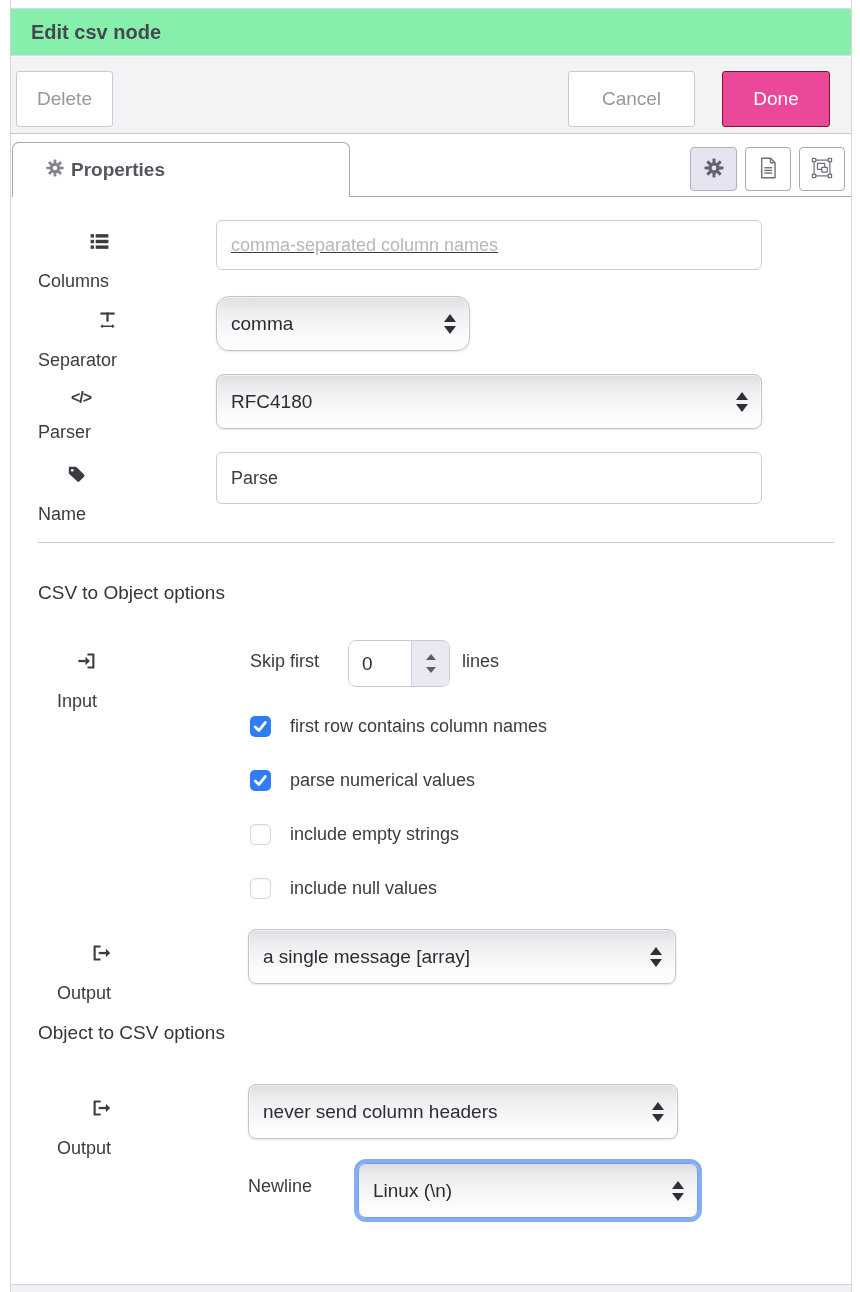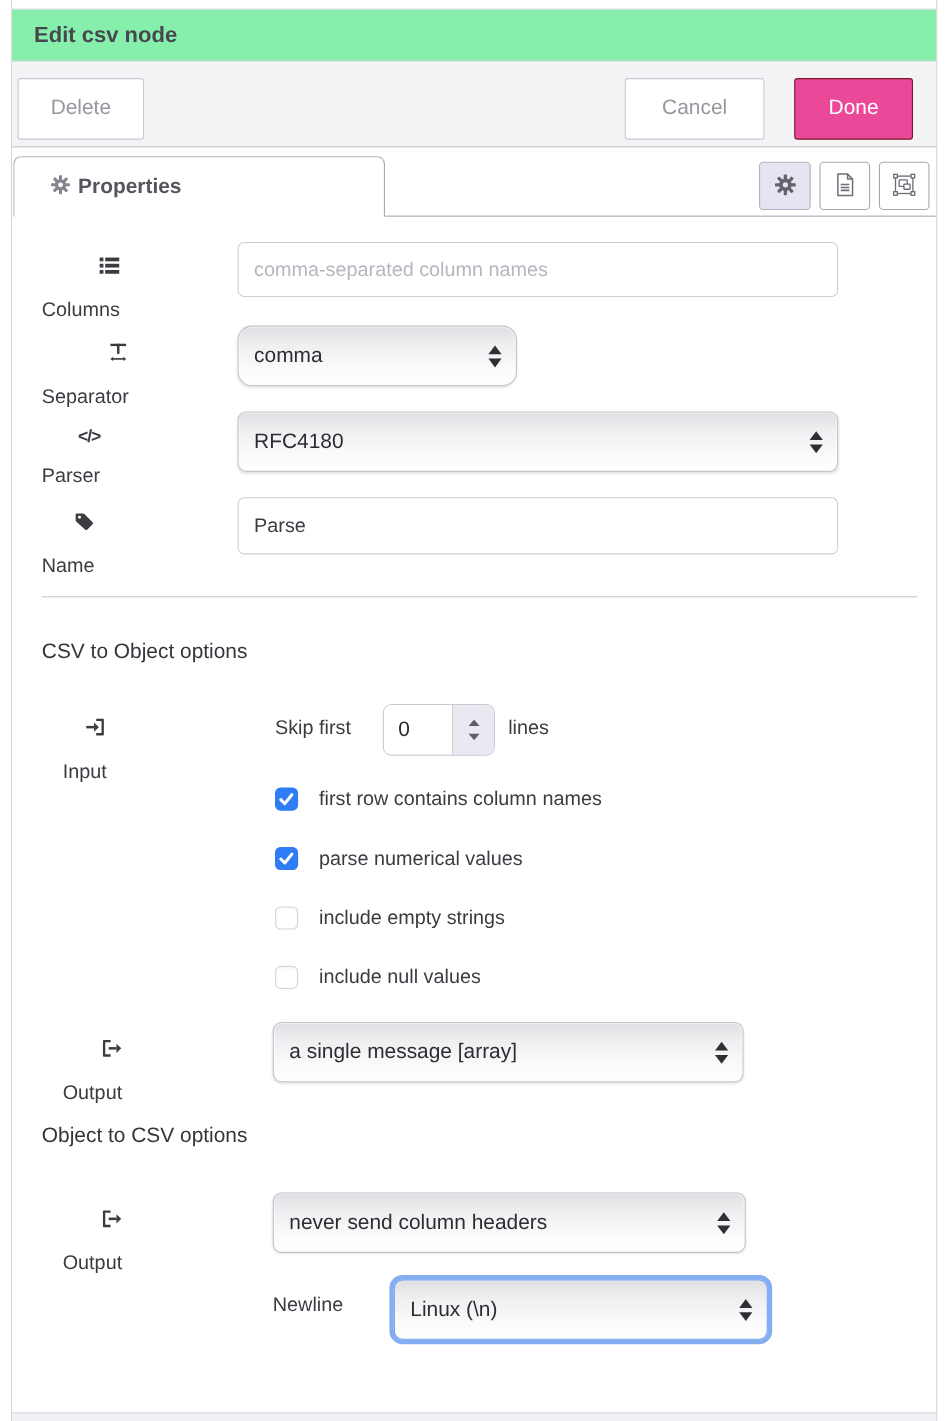--- a/index.html
+++ b/index.html
@@ -15,21 +15,21 @@
 
   
   .hdr { position:absolute; left:11px; right:9px; top:8px; height:48px; background:#86efac;
          border-top:1px solid #d9d9e1; border-bottom:1px solid #dadae2; display:flex; align-items:center; padding-left:20px; }
   .hdr-title { font-size:20px; font-weight:bold; color:#47474f; }
 
   
   .btnbar { position:absolute; left:11px; right:9px; top:57px; height:77px; background:#f3f3f6; border-bottom:1px solid #c6c6cf; }
   .btn { position:absolute; top:14px; height:56px; border-radius:3px; font-size:19px; display:flex; align-items:center; justify-content:center; cursor:default; }
   .btn.secondary { background:#fff; border:1px solid #cacad2; color:#97979f; }
-  .btn-delete { left:5px; width:115px; }
+  .btn-delete { left:5px; width:97px; }
   .btn-cancel { left:557px; width:127px; }
   .btn-done { left:711px; width:108px; color:#fff; border:1px solid #7d1727; }
 
   
   .tabbar-line { position:absolute; top:196px; left:350px; width:501px; height:1px; background:#a8a8b4; }
   .tab { position:absolute; left:12px; top:142px; width:338px; height:55px; background:#fff;
          border:1px solid #a8a8b4; border-bottom:none; border-radius:7px 7px 0 0;
          display:flex; align-items:center; gap:6px; padding-left:32px; z-index:2; }
   .tab-label { font-size:19px; font-weight:bold; color:#55555e; }
   .iconbtn { position:absolute; top:147px; height:44px; background:#fff; border:1px solid #a8a8b4; border-radius:4px;
@@ -158,21 +158,21 @@
         <rect x="16" y="58" width="92" height="92"></rect>
           <rect x="152" y="58" width="344" height="92"></rect>
         <rect x="16" y="210" width="92" height="92"></rect>
           <rect x="152" y="210" width="344" height="92"></rect>
         <rect x="16" y="362" width="92" height="92"></rect>
           <rect x="152" y="362" width="344" height="92"></rect>
       </svg>
     </span>
     <span>Columns</span>
   </div>
-  <input class="tinput" style="left: 216px; top: 220px; width: 546px; height: 50px;" placeholder="comma-separated column names">
+  <input class="tinput" style="left: 216px; top: 220px; width: 546px; height: 50px; text-decoration: underline;" placeholder="comma-separated column names">
 
   <div class="lbl" style="left:38px; top:311px;">
     <span>
       <svg viewBox="0 0 512 512" width="19" height="19" fill="#3b3b42">
         <rect x="64" y="40" width="384" height="58"></rect>
         <rect x="226" y="40" width="60" height="248"></rect>
         <polygon points="60,412 132,360 132,464"></polygon>
         <polygon points="452,412 380,360 380,464"></polygon>
         <rect x="118" y="392" width="276" height="40"></rect>
       </svg>

